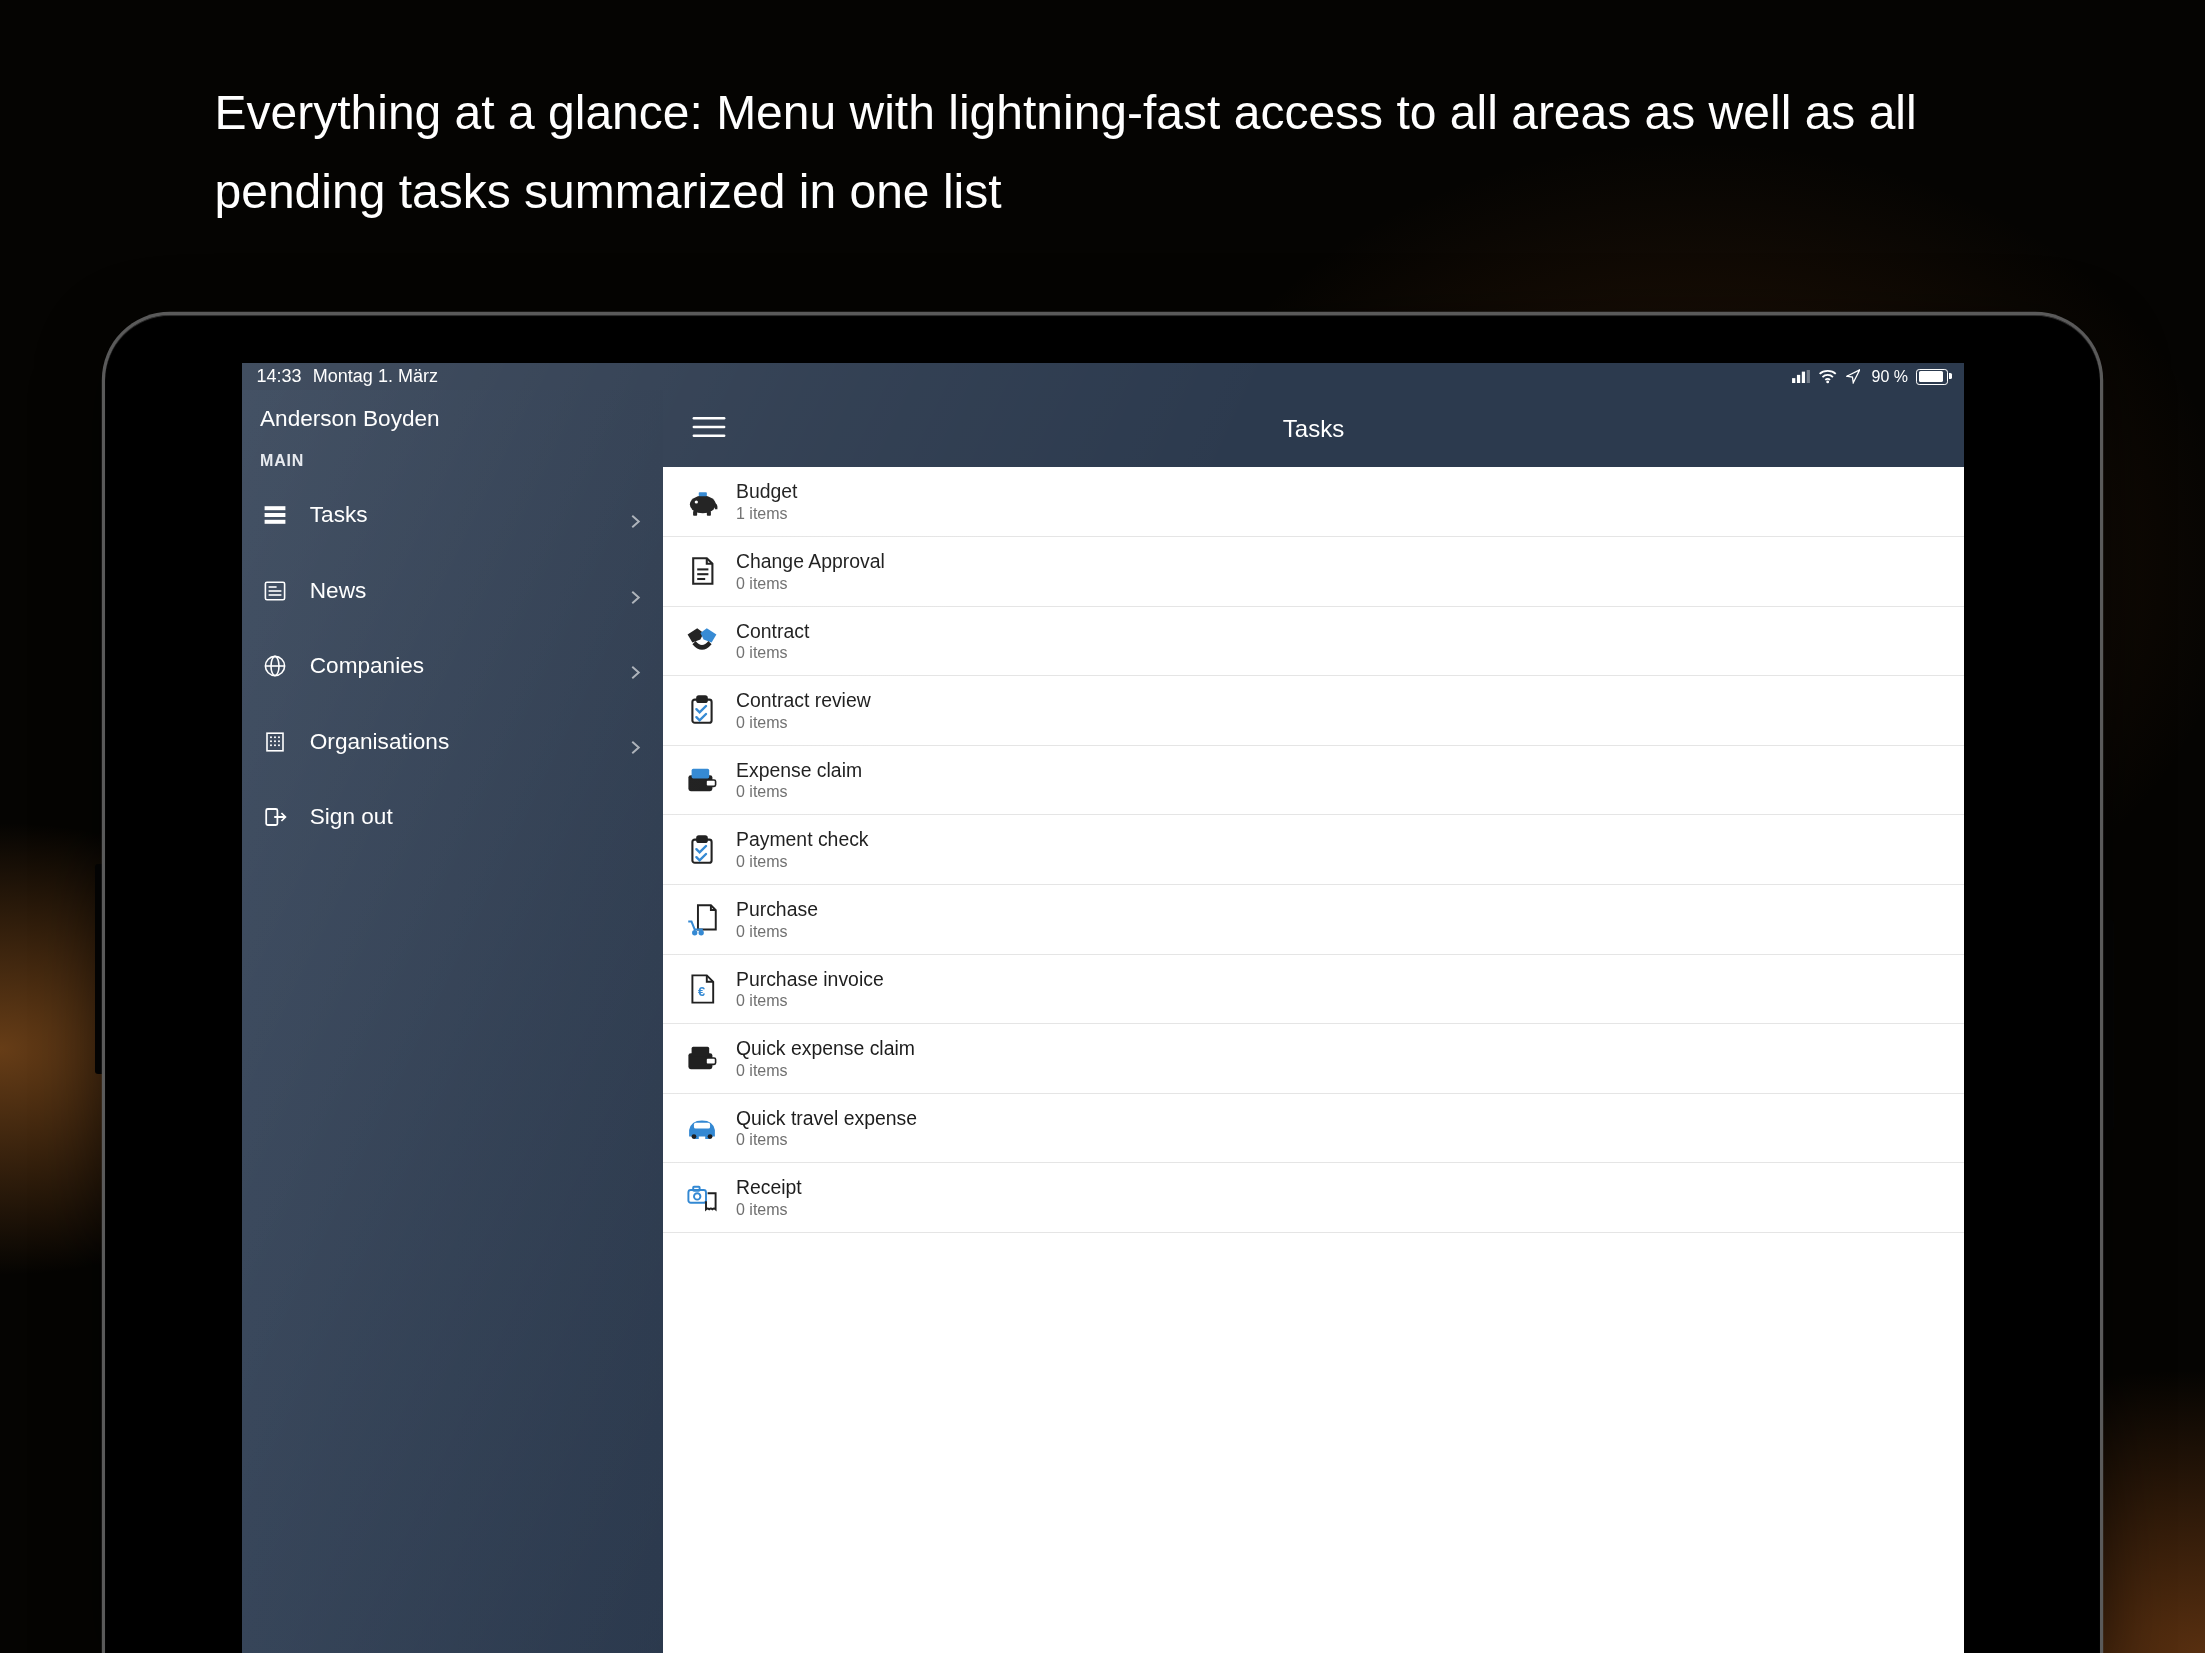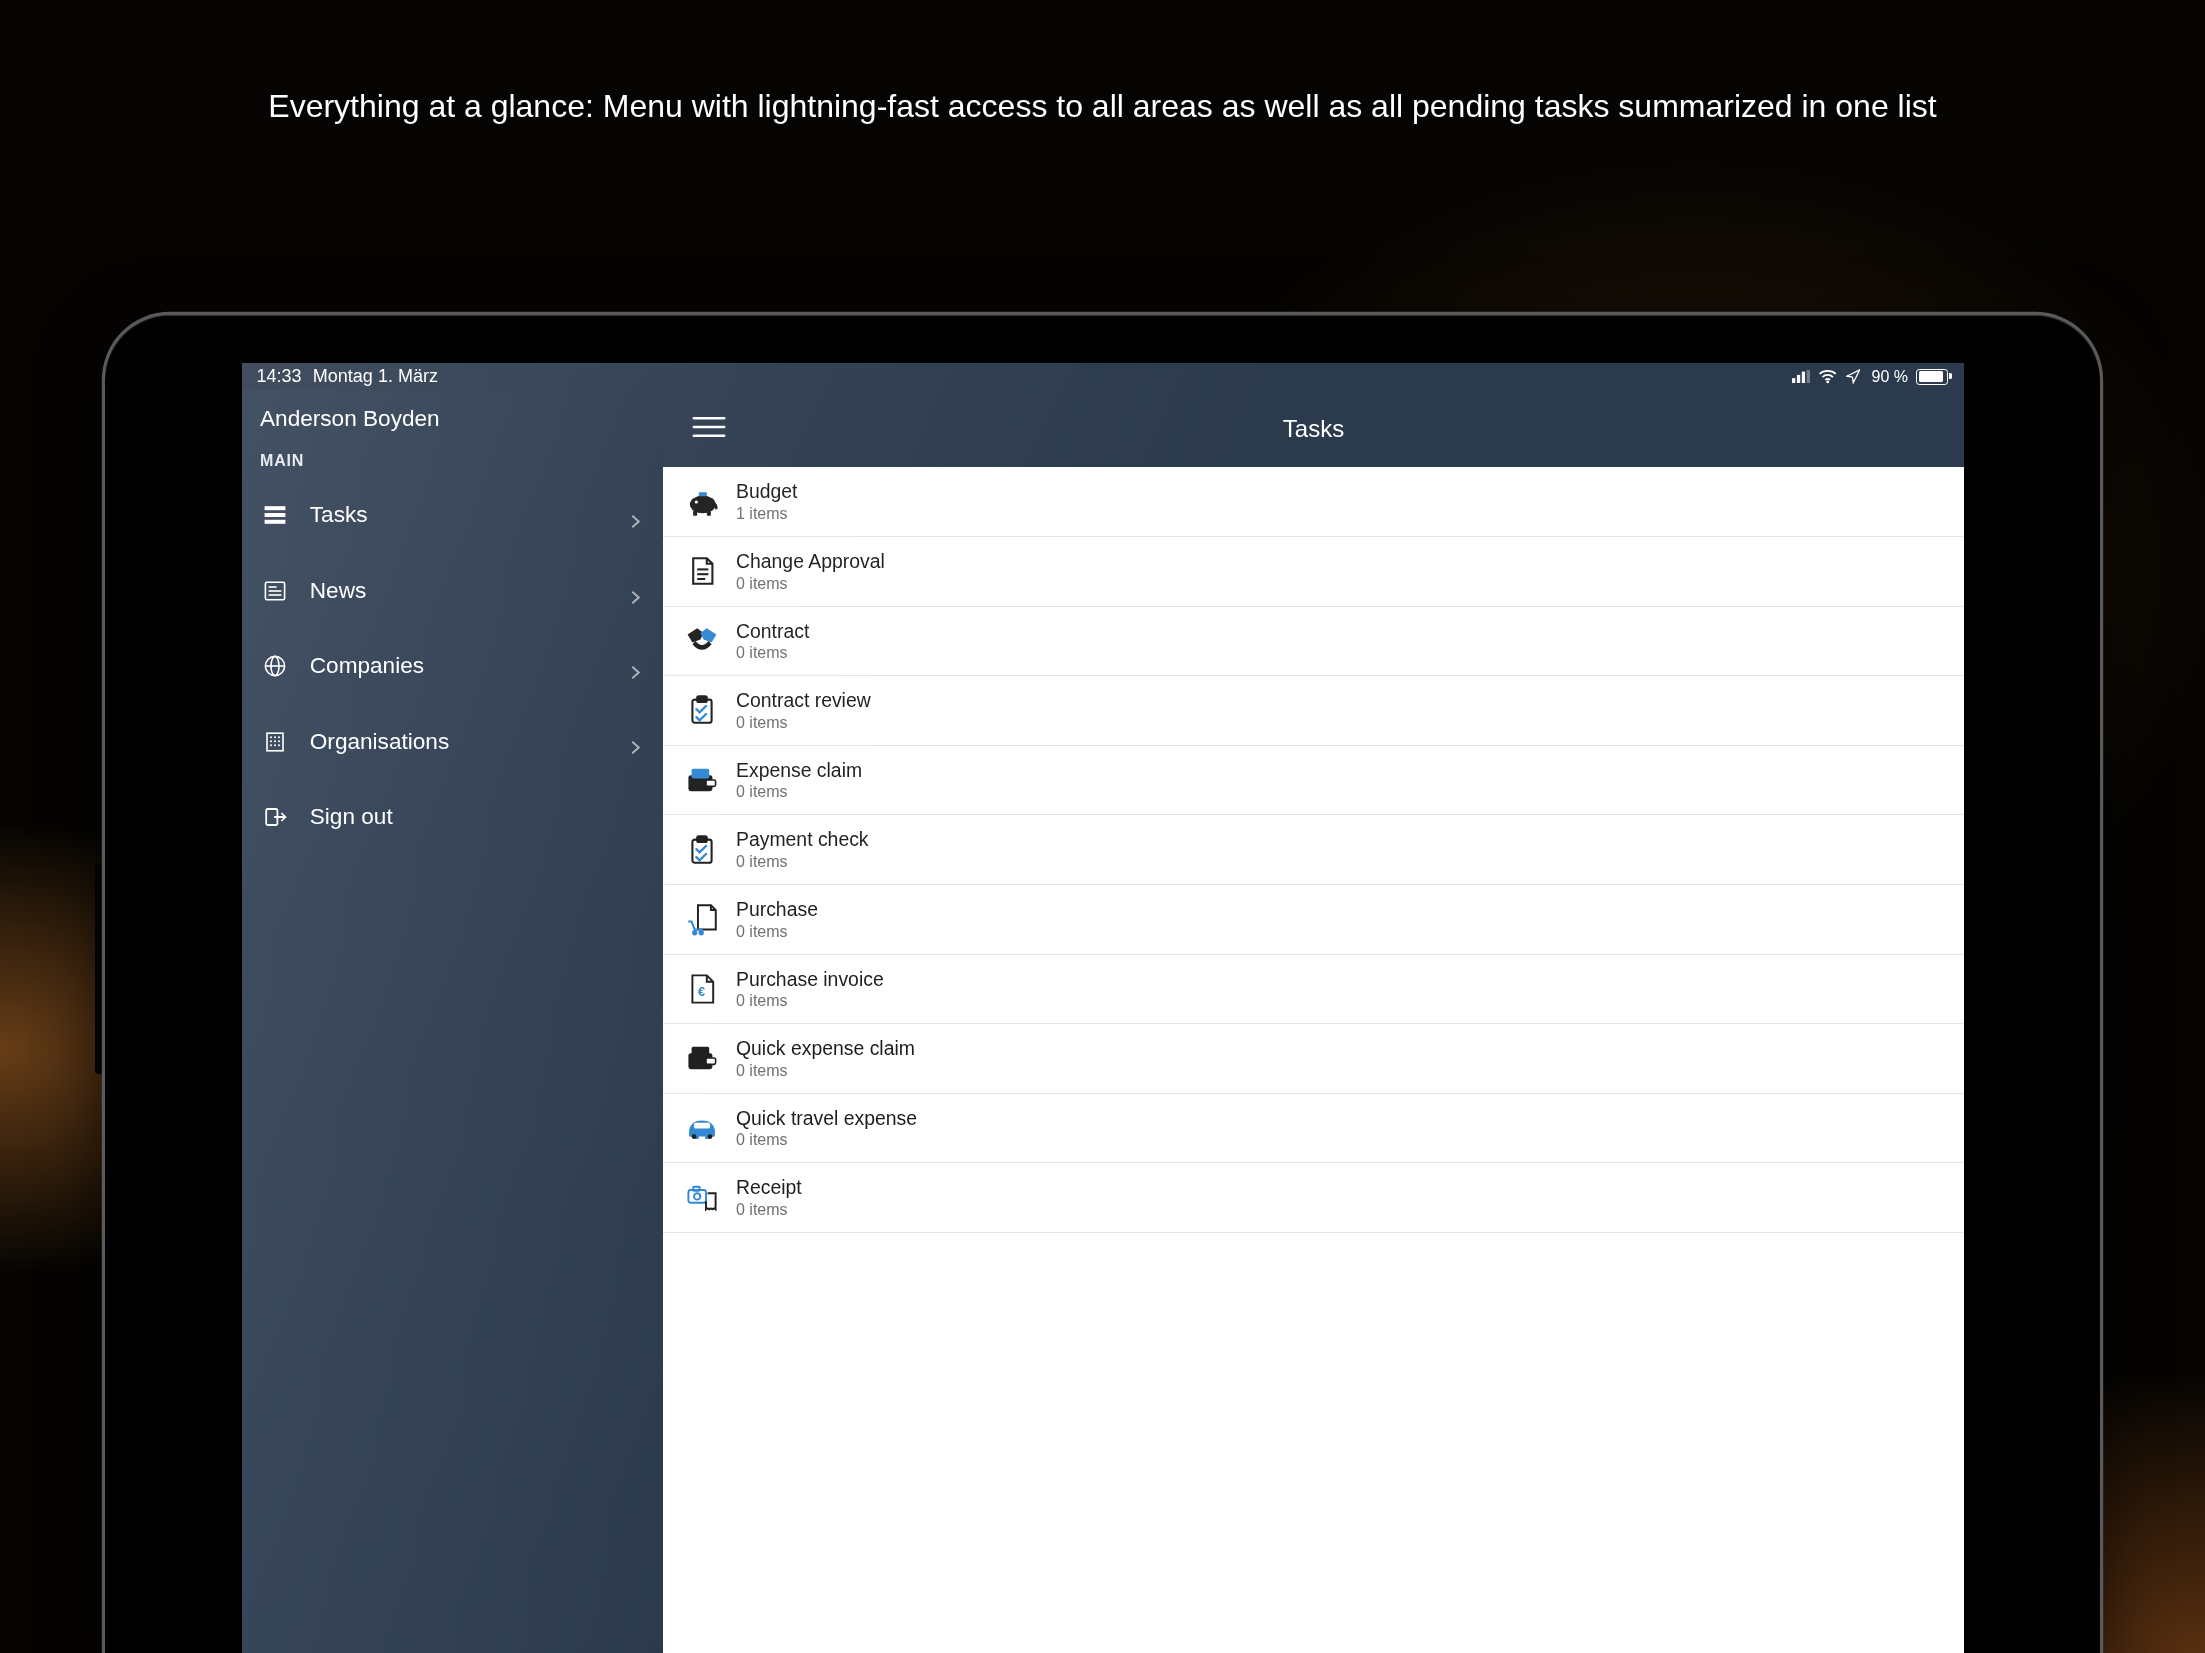--- a/index.html
+++ b/index.html
@@ -17,28 +17,28 @@
     transform-origin: top left;
     background:
       radial-gradient(ellipse 484px 323px at 0px 1049px, rgba(183,108,40,0.55), rgba(0,0,0,0) 70%),
       radial-gradient(ellipse 726px 565px at 1695px 565px, rgba(170,90,30,0.25), rgba(0,0,0,0) 75%),
       radial-gradient(ellipse 726px 404px at 2205px 1653px, rgba(170,90,30,0.5), rgba(0,0,0,0) 70%),
       #050402;
   }
 
   .headline {
     position: absolute;
-    top: 80px;
+    top: 73px;
     left: 50%;
     transform: translateX(-50%);
     width: 1776px;
     color: #ffffff;
-    font-size: 32px;
+    font-size: 48px;
     line-height: 1.65;
-    text-align: center;
+    text-align: left;
     font-weight: 400;
   }
 
   
   .device {
     position: absolute;
     left: 105px;
     top: 315px;
     width: 1995px;
     height: 1338px; 

